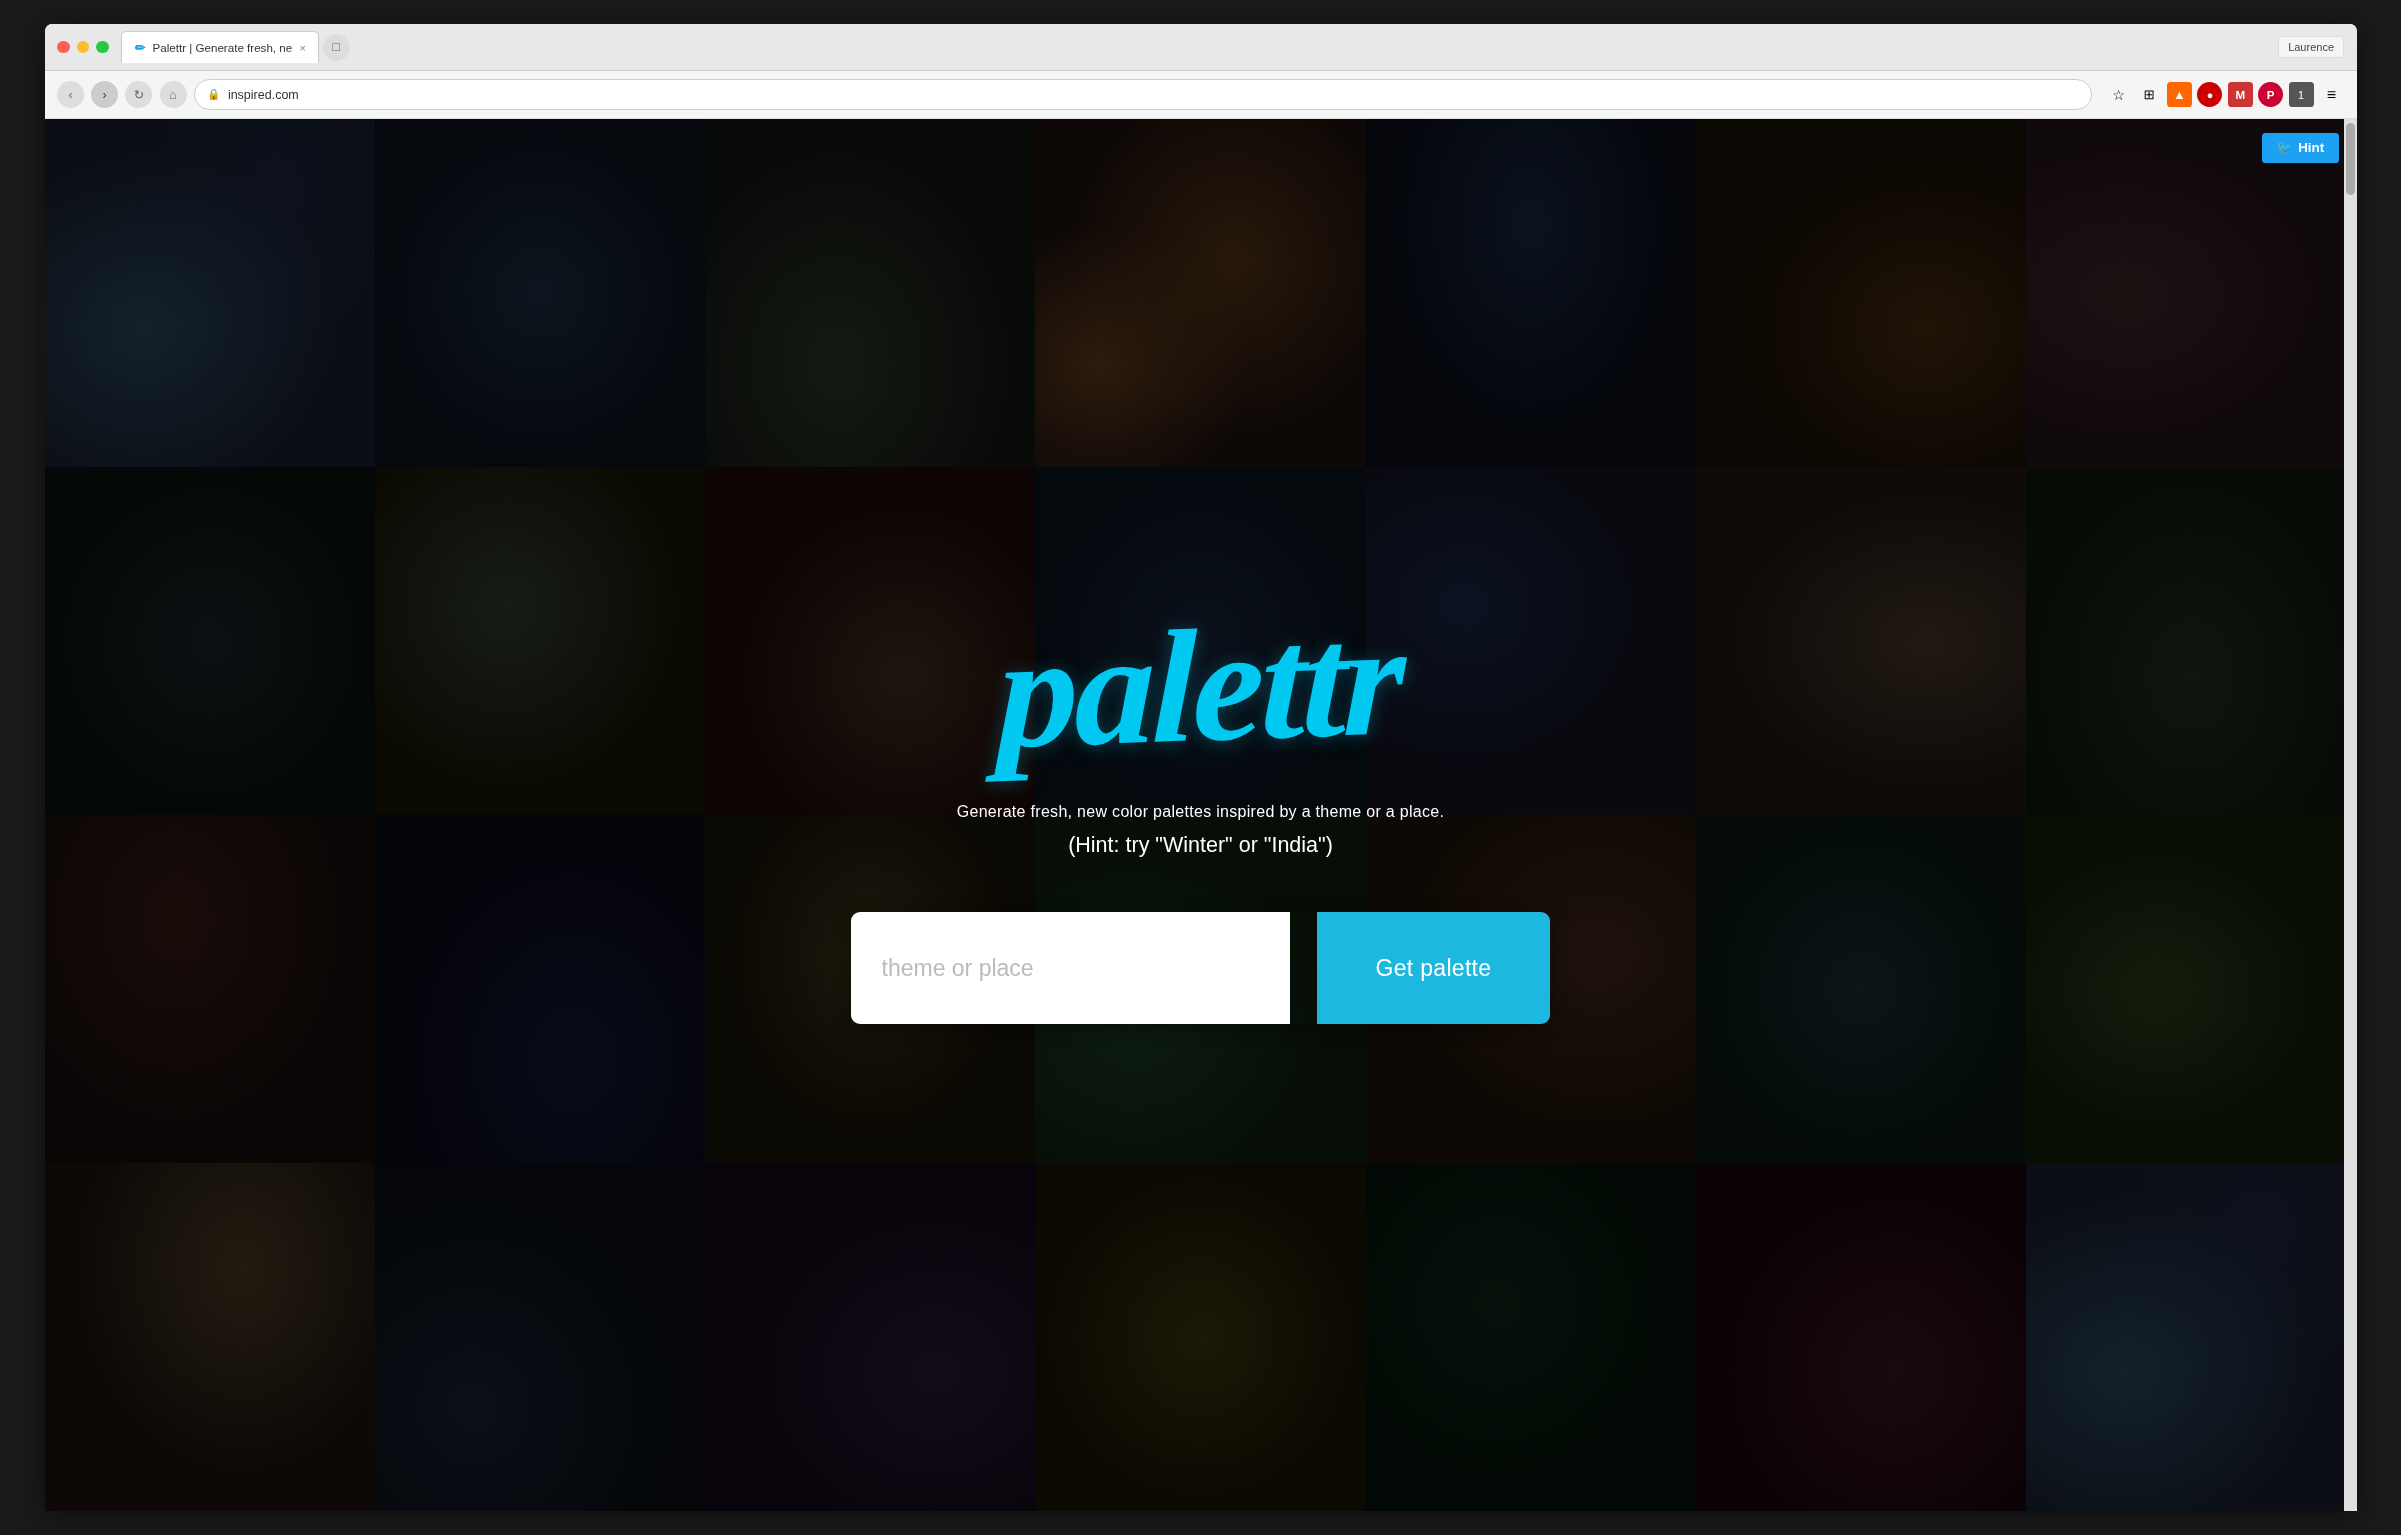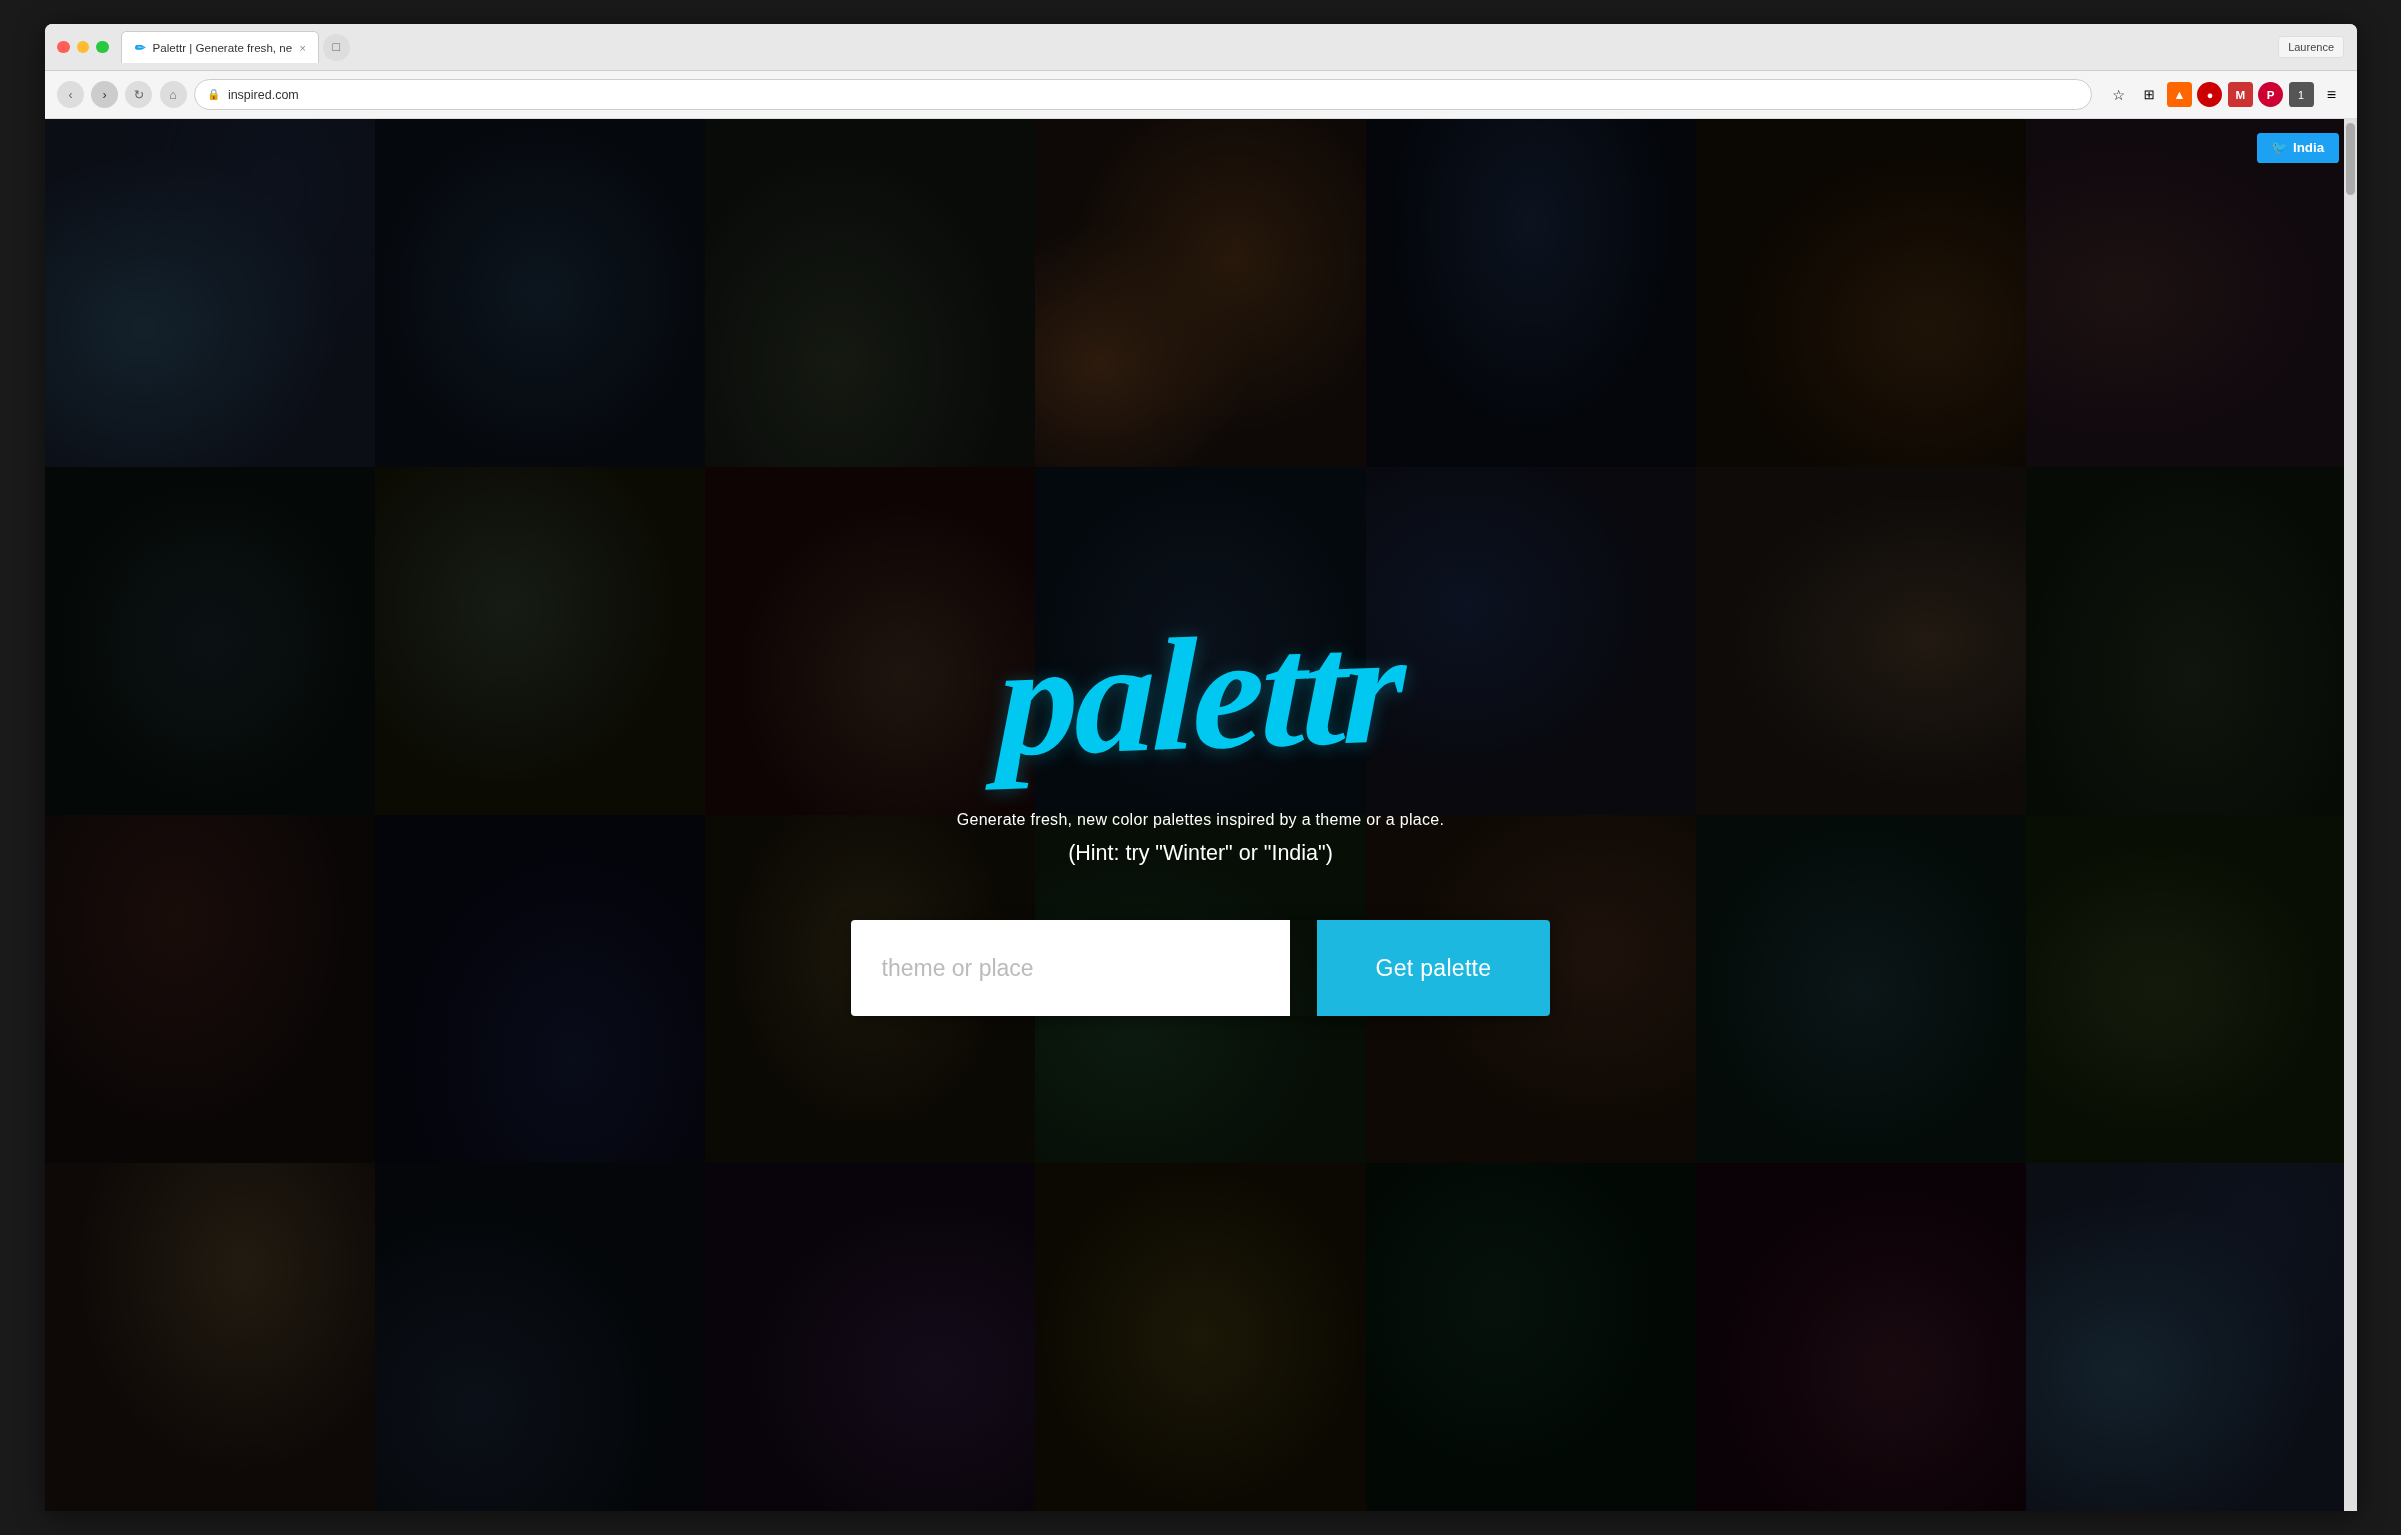--- a/index.html
+++ b/index.html
@@ -310,22 +310,22 @@
       font-size: 21.5px;
       text-align: center;
       margin-bottom: 54px;
       font-weight: 400;
     }
 
     
     .search-form {
       display: flex;
       width: 699px;
-      height: 96px;
-      border-radius: 4px;
+      height: 112px;
+      border-radius: 9px;
       overflow: hidden;
       box-shadow: 0 3.6px 18px rgba(0,0,0,0.4);
     }
 
     .search-input {
       flex: 1;
       height: 100%;
       background: #ffffff;
       border: none;
       outline: none;
@@ -473,21 +473,21 @@
       <div class="photo-cell pc25"></div>
       <div class="photo-cell pc26"></div>
       <div class="photo-cell pc27"></div>
       <div class="photo-cell pc1"></div>
     </div>
 
     <div class="grid-overlay"></div>
 
     <button class="tweet-btn">
       <span>🐦</span>
-      <span>India</span>
+      <span>Hint</span>
     </button>
 
     <div class="center-content">
 
       <div class="logo-text">palettr</div>
 
       <p class="tagline">Generate fresh, new color palettes inspired by a theme or a place.</p>
       <p class="hint-text">(Hint: try "Winter" or "India")</p>
 
       <div class="search-form">

